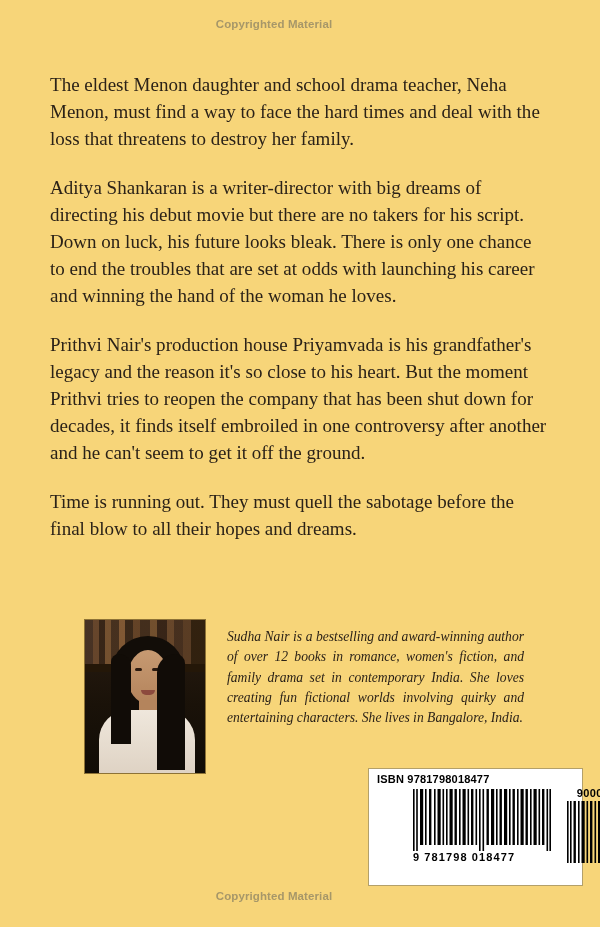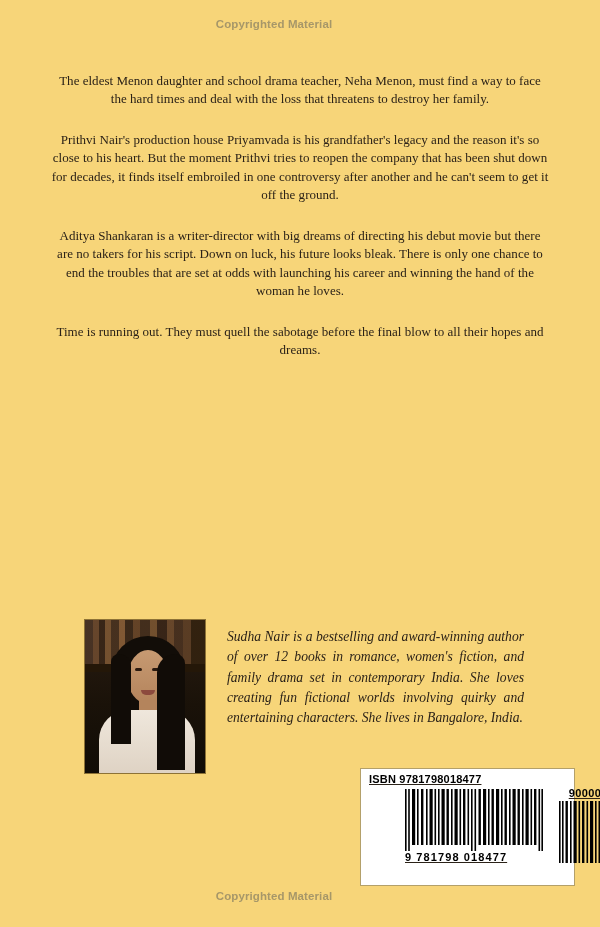--- a/index.html
+++ b/index.html
@@ -47,23 +47,22 @@
   }
   .tagline {
     font-style: italic;
     font-size: 14.4px;
     line-height: 1.5;
     text-align: left;
     margin: 0 0 22px 7px;
     letter-spacing: 0.05px;
   }
   .para {
-    font-size: 13px;
+    font-size: 19px;
     line-height: 1.42;
-    text-align: center;
     margin: 0 0 22px 0;
     letter-spacing: 0.02px;
   }
   .para.last { margin-bottom: 2px; }
 
   
   .author-block {
     position: absolute;
     left: 84px;
     top: 619px;
@@ -166,29 +165,28 @@
     font-size: 13.6px;
     line-height: 1.49;
     text-align: justify;
     text-justify: inter-word;
     padding-top: 8px;
   }
 
   
   .barcode-box {
     position: absolute;
-    left: 360px;
+    left: 368px;
     top: 768px;
     width: 215px;
     height: 118px;
     background: #ffffff;
     border: 1px solid #b3a06a;
     box-sizing: border-box;
     padding: 4px 6px 0 8px;
-    text-decoration: underline;
   }
   .isbn-line {
     font-family: "Liberation Sans", "DejaVu Sans", sans-serif;
     font-size: 11px;
     font-weight: 700;
     color: #000;
     letter-spacing: 0.2px;
     margin-bottom: 2px;
   }
   .bars-row {
@@ -219,22 +217,22 @@
 </style>
 </head>
 <body>
 
 <div class="page">
 
   <div class="watermark watermark-top">Copyrighted Material</div>
 
   <div class="blurb">
     <p class="para">The eldest Menon daughter and school drama teacher, Neha Menon, must find a way to face the hard times and deal with the loss that threatens to destroy her family.</p>
+    <p class="para">Aditya Shankaran is a writer-director with big dreams of directing his debut movie but there are no takers for his script. Down on luck, his future looks bleak. There is only one chance to end the troubles that are set at odds with launching his career and winning the hand of the woman he loves.</p>
     <p class="para">Prithvi Nair's production house Priyamvada is his grandfather's legacy and the reason it's so close to his heart. But the moment Prithvi tries to reopen the company that has been shut down for decades, it finds itself embroiled in one controversy after another and he can't seem to get it off the ground.</p>
-    <p class="para">Aditya Shankaran is a writer-director with big dreams of directing his debut movie but there are no takers for his script. Down on luck, his future looks bleak. There is only one chance to end the troubles that are set at odds with launching his career and winning the hand of the woman he loves.</p>
     <p class="para last">Time is running out. They must quell the sabotage before the final blow to all their hopes and dreams.</p>
   </div>
 
   <div class="author-block">
     <div class="author-photo">
       <div class="ph-bg"></div>
       <div class="ph-shelf"></div>
       <div class="ph-shelf2"></div>
       <div class="ph-hair"></div>
       <div class="ph-face"></div>

